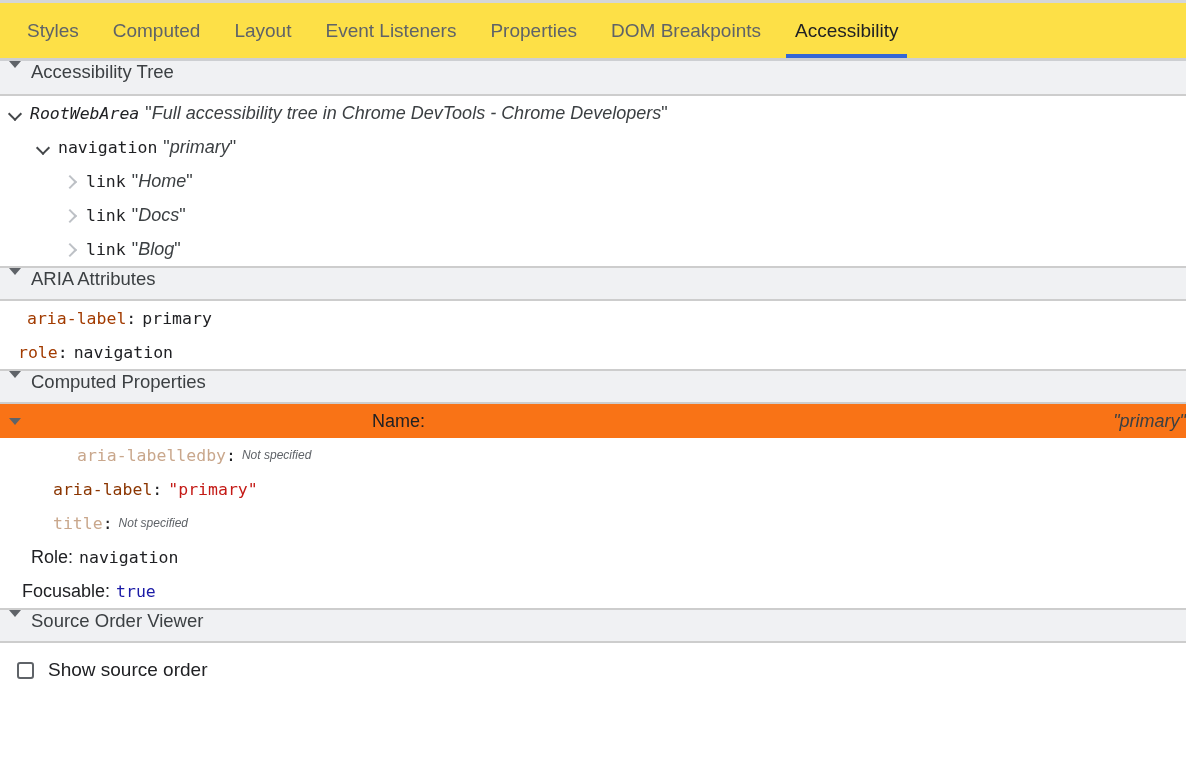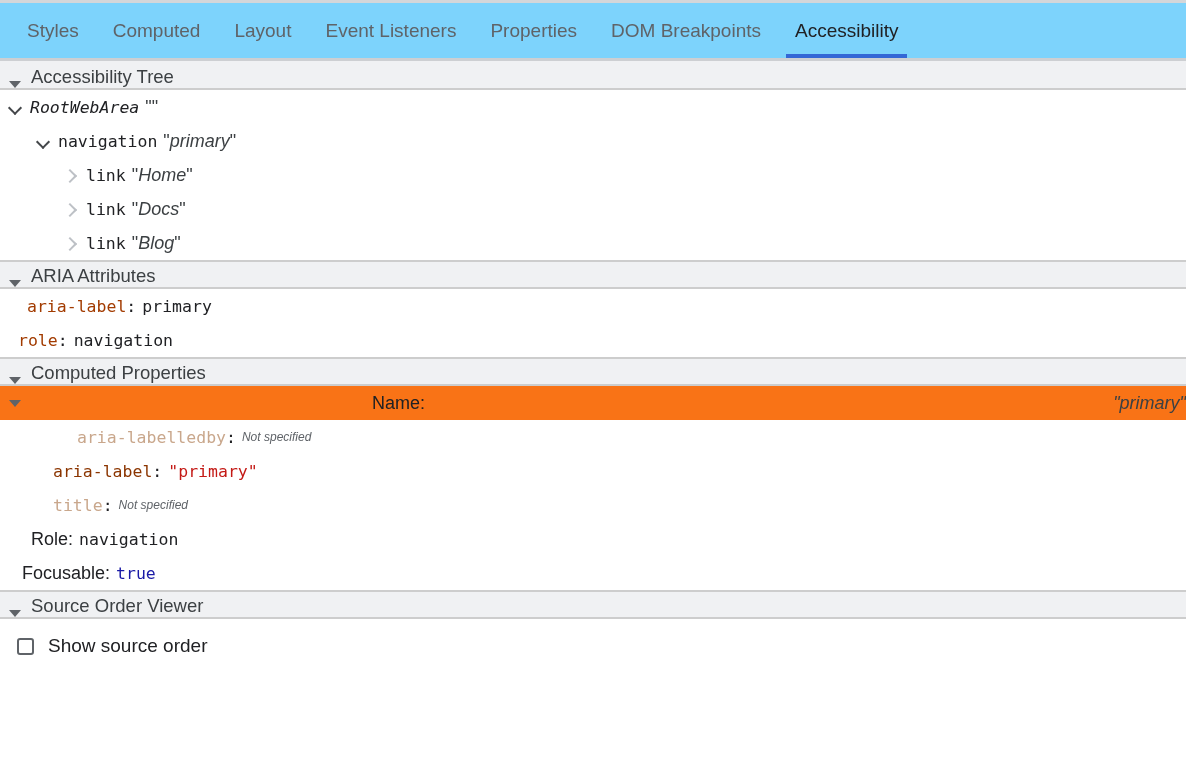--- a/index.html
+++ b/index.html
@@ -14,21 +14,21 @@
     font-size: 18px;
     color: #202124;
     overflow: hidden;
     -webkit-font-smoothing: antialiased;
   }
 
   
   .tabbar {
     height: 61px;
     box-sizing: border-box;
-    background: #7dd3fc;
+    background: #fde047;
     border-top: 3px solid #d4d6d9;
     border-bottom: 3px solid #cdcfd2;
     display: flex;
     align-items: stretch;
     padding-left: 10px;
   }
   .tab {
     position: relative;
     display: flex;
     align-items: center;
@@ -46,26 +46,26 @@
     position: absolute;
     left: 8px;
     right: 8px;
     bottom: 0;
     height: 4px;
     background: #3367d6;
   }
 
   
   .section-header {
-    height: 29px;
+    height: 35px;
     box-sizing: border-box;
     background: #f0f1f3;
     border-bottom: 2px solid #cdcdcd;
     display: flex;
-    align-items: flex-end;
+    align-items: flex-start;
     padding-left: 9px;
     font-size: 18.5px;
     color: #3c4043;
     cursor: default;
   }
   .section-header.top-rule {
     border-top: 2px solid #cdcdcd;
   }
   .tri {
     width: 0;
@@ -243,20 +243,21 @@
   <span>Accessibility Tree</span>
 </div>
 
 <div class="rows">
 
   <div class="row" style="padding-left:9px;">
     <span class="chev"></span>
     <span class="mono-i">RootWebArea</span>
     <span class="gap"></span>
     <span class="q">"</span>
+      <span class="sans-i">Full accessibility tree in Chrome DevTools - Chrome Developers</span>
       <span class="q">"</span>
   </div>
 
   <div class="row" style="padding-left:37px;">
     <span class="chev"></span>
     <span class="mono">navigation</span>
     <span class="gap"></span>
     <span class="q">"</span>
       <span class="sans-i">primary</span>
       <span class="q">"</span>

